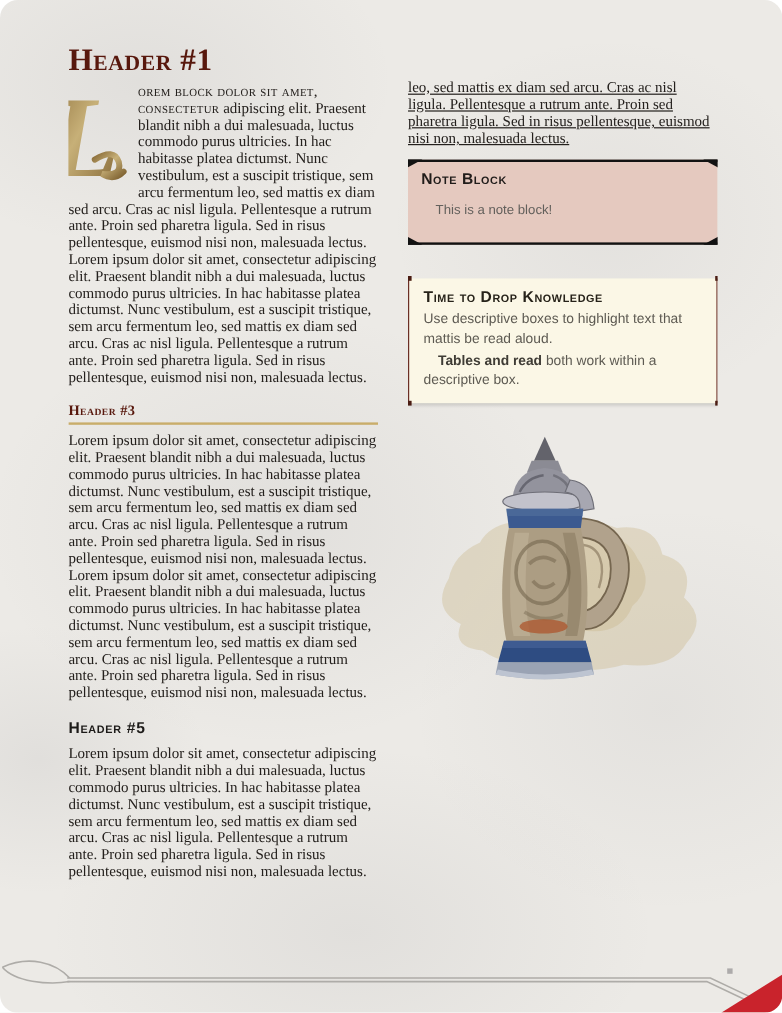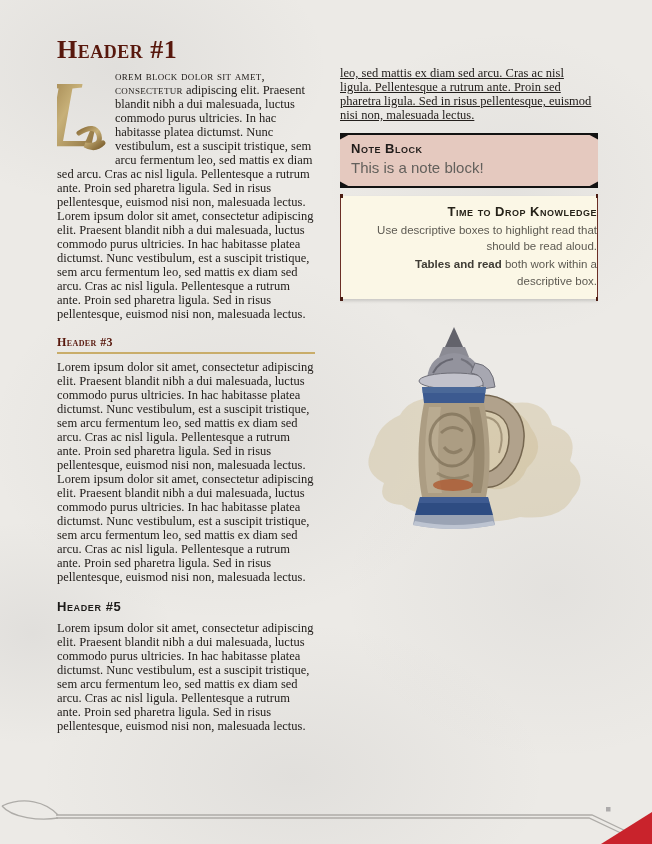--- a/index.html
+++ b/index.html
@@ -8,20 +8,21 @@
     background-color:#eceae6;
     background-image:
       radial-gradient(ellipse 300px 200px at 18% 8%, rgba(125,125,130,.10), transparent 70%),
       radial-gradient(ellipse 260px 220px at 78% 22%, rgba(125,125,130,.08), transparent 70%),
       radial-gradient(ellipse 340px 260px at 35% 52%, rgba(115,115,120,.09), transparent 70%),
       radial-gradient(ellipse 300px 240px at 85% 70%, rgba(125,125,130,.08), transparent 70%),
       radial-gradient(ellipse 360px 220px at 45% 92%, rgba(115,115,120,.09), transparent 70%),
       radial-gradient(ellipse 200px 160px at 5% 75%, rgba(125,125,130,.10), transparent 70%);
     font-family:"Liberation Serif", serif;
     color:#24201d;
+    border-radius:15px;
   }
   .columns{
     position:absolute; top:36px; left:57px;
     display:flex; gap:25px;
   }
   .col{ width:258px; height:772px; overflow:hidden; }
 
   
   .h-xl{
     font-family:"Liberation Serif", serif; font-variant:small-caps; font-weight:700;
@@ -69,31 +70,30 @@
   .wedge{ position:absolute; width:0; height:0; }
   .wedge.tl{ top:-2px; left:-1px;  border-top:7px solid #121212; border-right:13px solid transparent; }
   .wedge.tr{ top:-2px; right:-1px; border-top:7px solid #121212; border-left:13px solid transparent; }
   .wedge.bl{ bottom:-2px; left:-1px;  border-bottom:7px solid #121212; border-right:13px solid transparent; }
   .wedge.br{ bottom:-2px; right:-1px; border-bottom:7px solid #121212; border-left:13px solid transparent; }
   .note-title{
     font-family:"Liberation Sans", sans-serif; font-variant:small-caps; font-weight:700;
     font-size:13px; color:#201c1a; letter-spacing:.5px; margin:0 0 2px 0;
   }
   .note-body{
-    font-family:"Liberation Sans", sans-serif; font-size:15px; color:#63605c; margin:0; line-height:1.3;
+    font-family:"Liberation Sans", sans-serif; font-size:11px; color:#63605c; margin:12px; line-height:1.3;
   }
 
   
   .desc-box{
-    position:relative; margin-top:8px;
+    position:relative; margin-top:28px;
     background:#fbf7e6;
     border-left:1px solid #6b2e25; border-right:1px solid #6b2e25;
-    padding:8px 0 10px 12px;
+    padding:8px 16px 10px 12px;
     box-shadow:0 2px 3px rgba(0,0,0,.15);
-    text-align:right;
   }
   .dot{ position:absolute; width:4px; height:4px; background:#4a1c12; }
   .dot.tl{ top:-2px; left:-2.5px; } .dot.tr{ top:-2px; right:-2.5px; }
   .dot.bl{ bottom:-2px; left:-2.5px; } .dot.br{ bottom:-2px; right:-2.5px; }
   .desc-title{
     font-family:"Liberation Sans", sans-serif; font-variant:small-caps; font-weight:700;
     font-size:13px; color:#262219; letter-spacing:.5px; margin:0 0 3px 0;
   }
   .desc-body{
     font-family:"Liberation Sans", sans-serif; font-size:11.5px; color:#5d5a52; margin:0; line-height:1.45;
@@ -168,21 +168,21 @@
         <p class="note-title">Note Block</p>
         <p class="note-body">This is a note block!</p>
       </div>
 
       <div class="desc-box">
         <span class="dot tl"></span>
         <span class="dot tr"></span>
         <span class="dot bl"></span>
         <span class="dot br"></span>
         <p class="desc-title">Time to Drop Knowledge</p>
-        <p class="desc-body">Use descriptive boxes to highlight read that should be read aloud.</p>
+        <p class="desc-body">Use descriptive boxes to highlight text that mattis be read aloud.</p>
         <p class="desc-body desc-indent"><span class="desc-bold">Tables and read</span><span> both work within a descriptive box.</span></p>
       </div>
 
       <div class="stein-wrap">
         <svg width="240" height="210" viewBox="0 0 240 210">
 
           <path d="M25 120 q-15 25 10 38 q-8 20 18 22 q20 14 48 10 q35 12 70 2 q40 4 52 -18 q18 -20 -2 -38 q10 -28 -18 -36 q-6 -26 -38 -22 q-30 -12 -62 -4 q-40 -6 -52 16 q-22 10 -26 30z" fill="#c8b584" opacity="0.35"></path>
           <path d="M130 85 q40 -8 52 18 q16 22 -4 40 q-10 26 -44 20 q-28 6 -40 -14 q-16 -24 4 -42 q8 -18 32 -22z" fill="#bfa96f" opacity="0.25"></path>
 
           <path d="M128 70 C168 68 182 100 172 130 C165 152 150 164 136 162 L132 148 C148 148 160 132 160 112 C160 92 146 84 126 86 Z" fill="#b1a28c" stroke="#75664f" stroke-width="1.5"></path>

